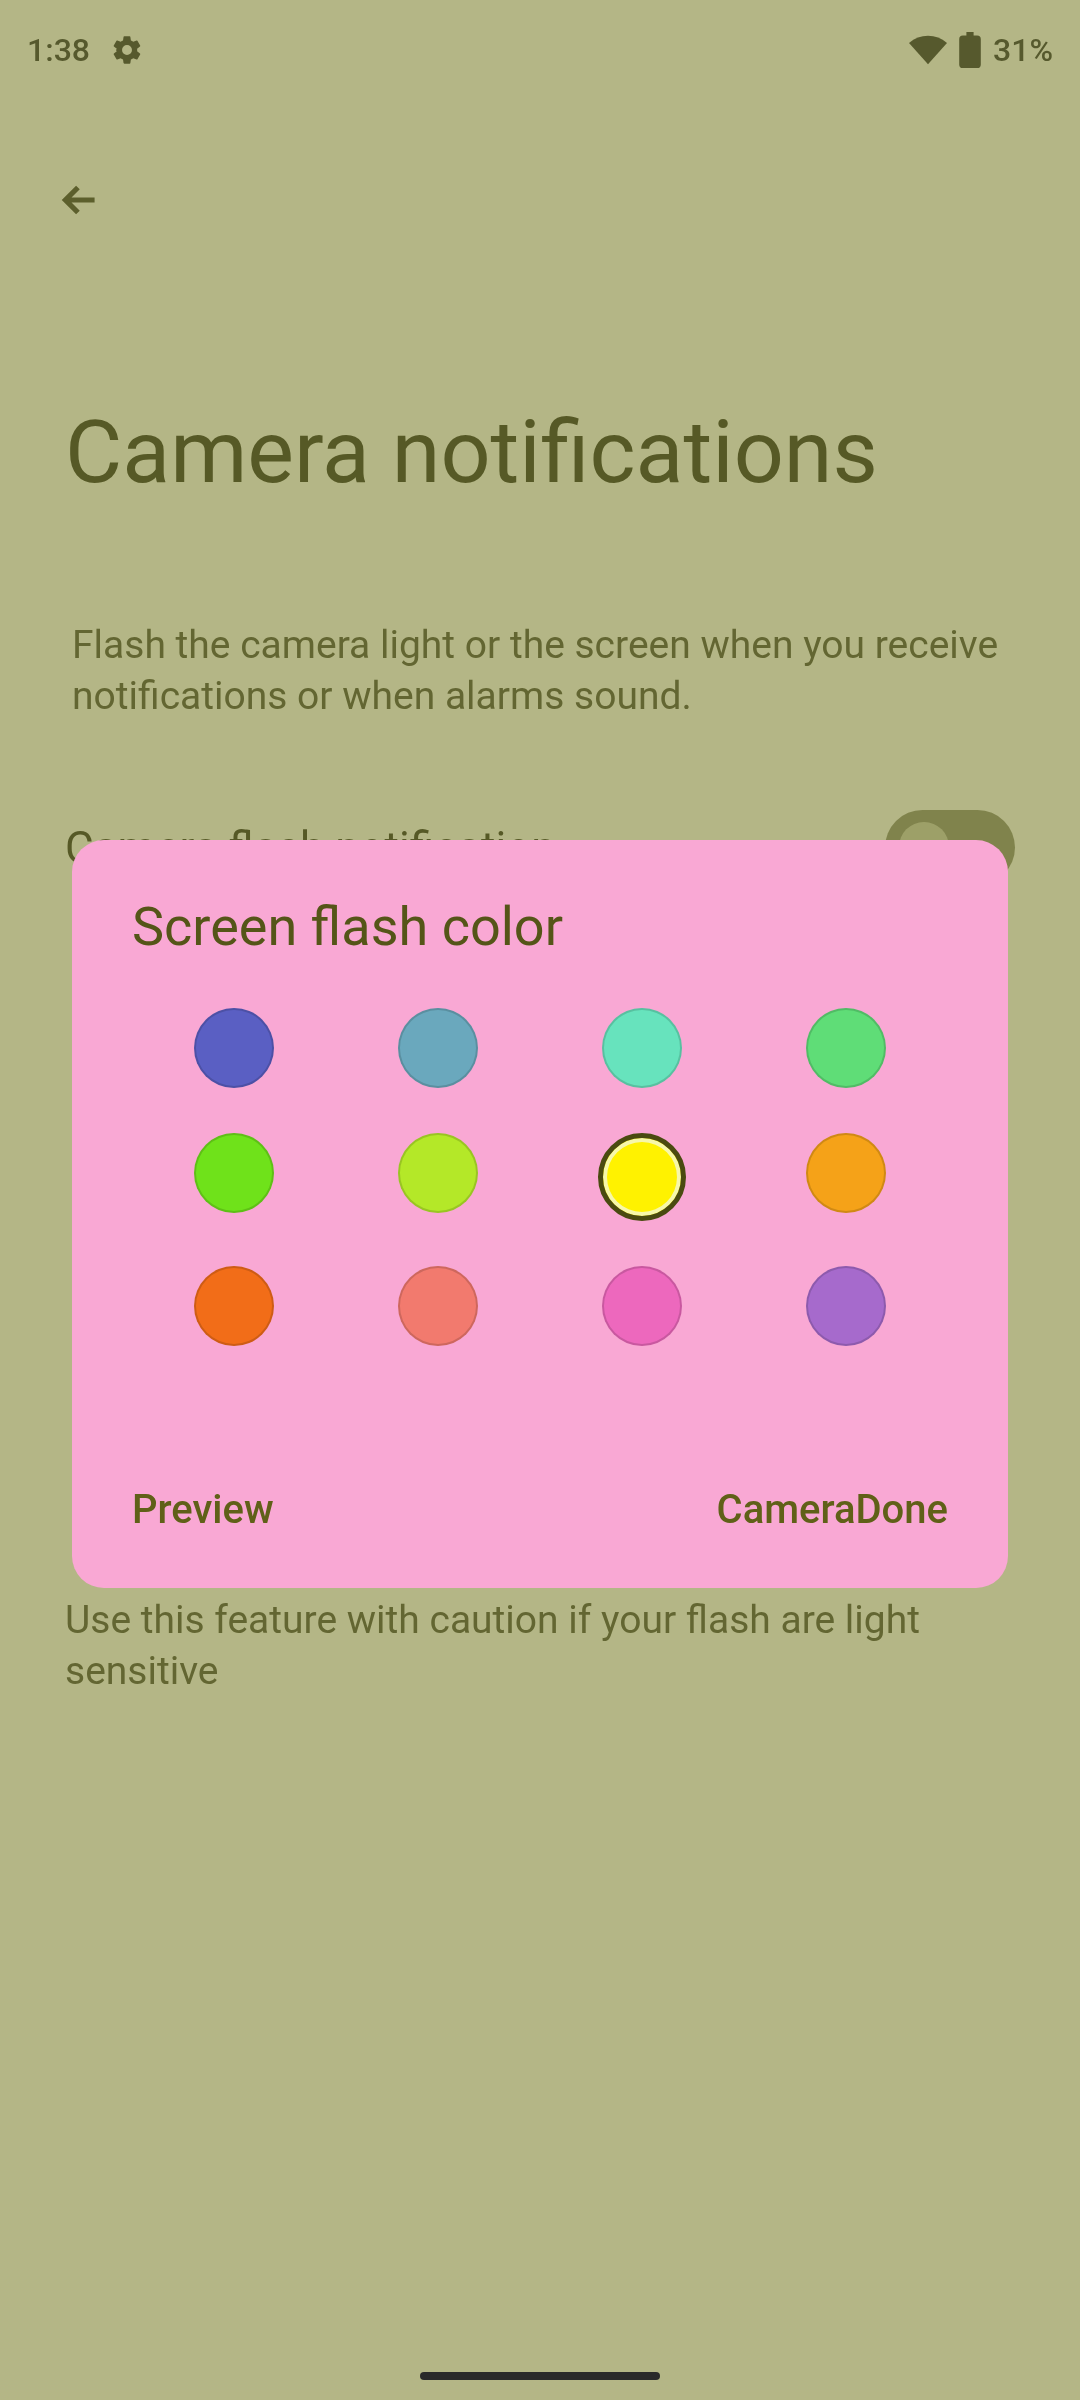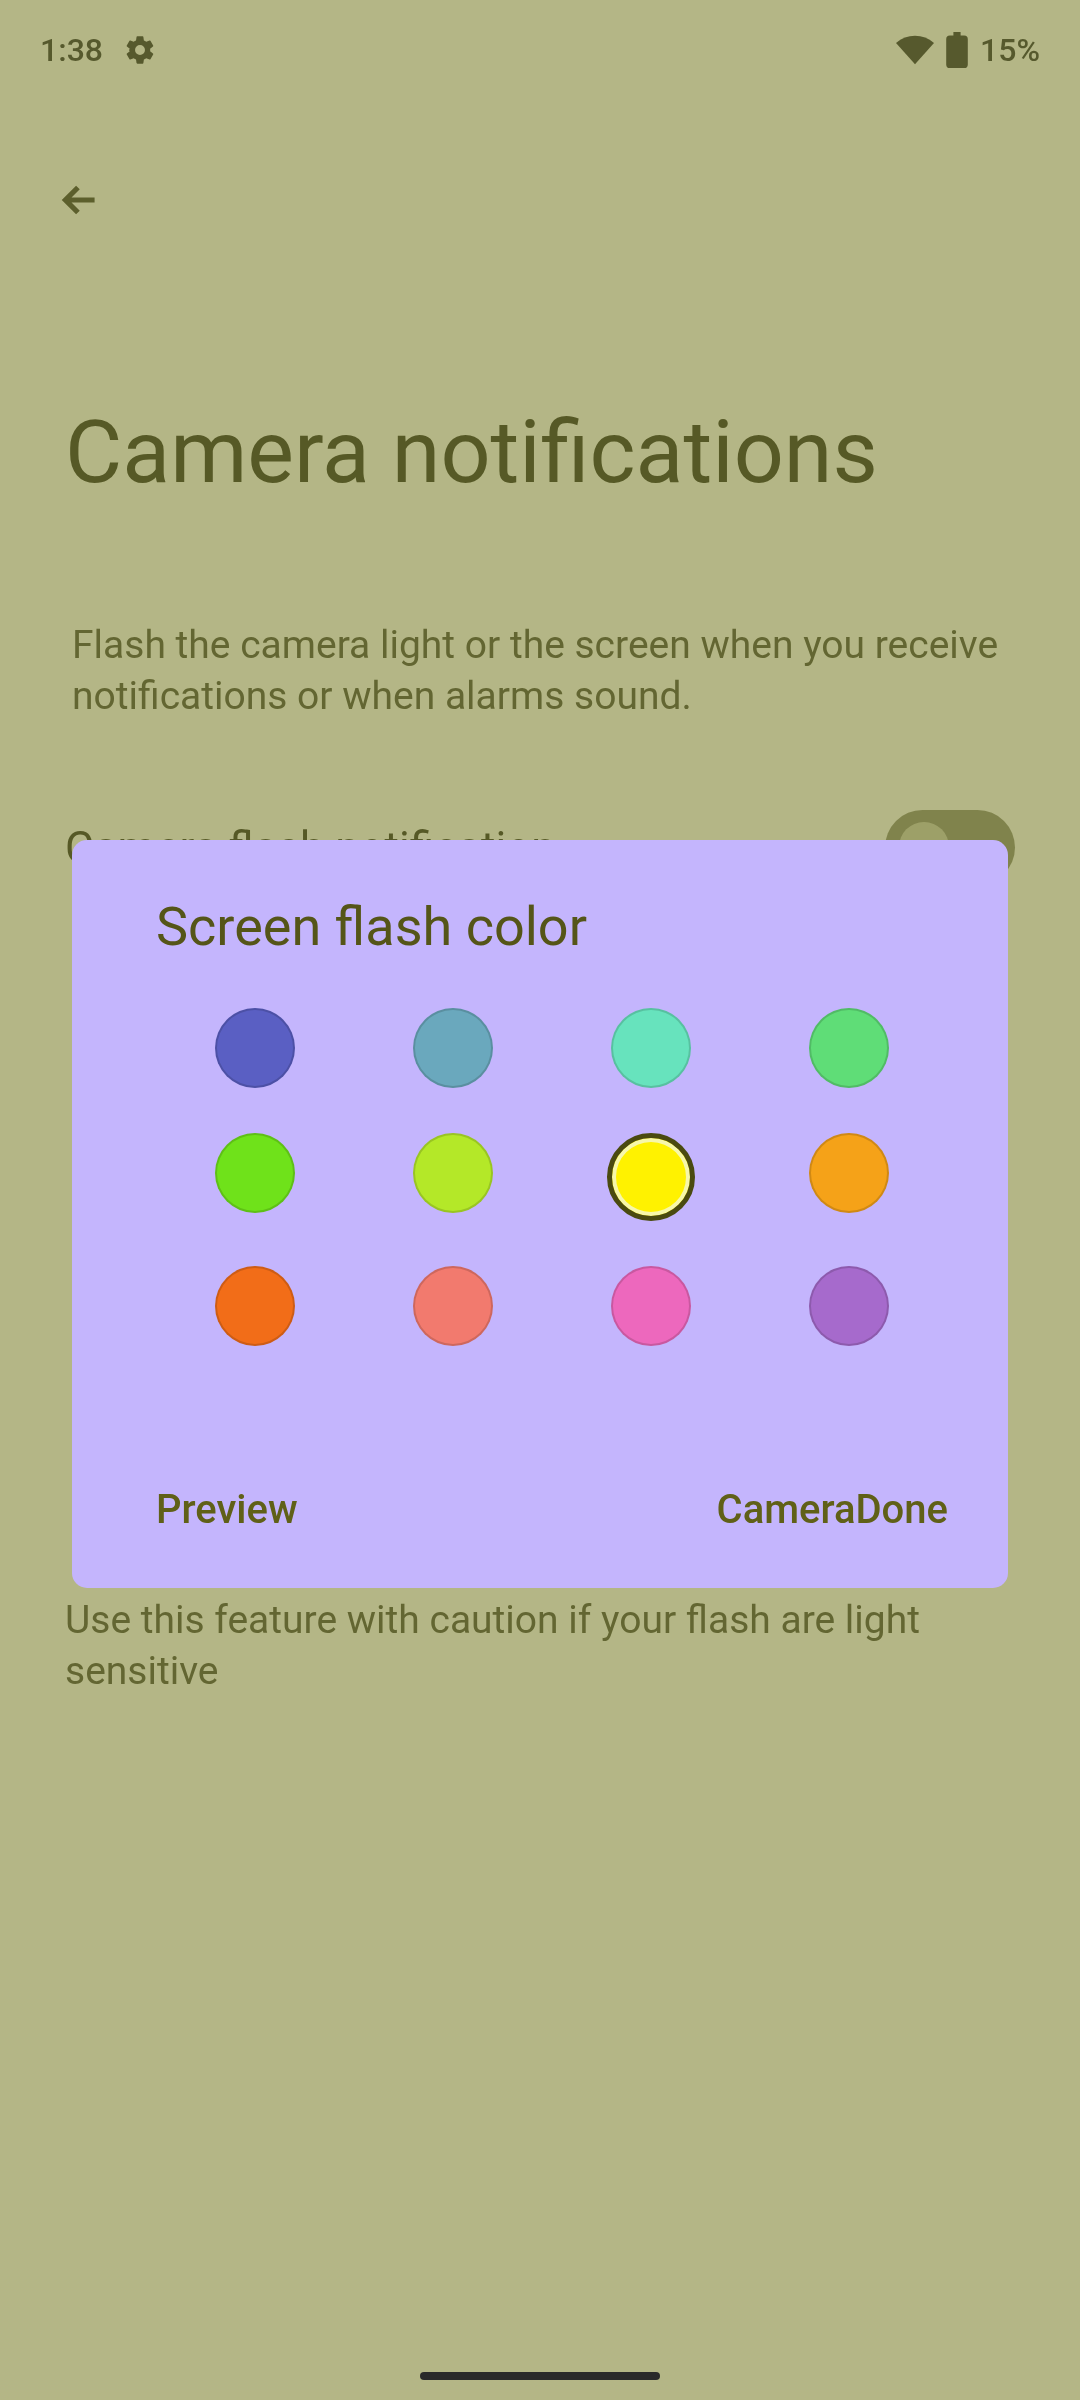--- a/index.html
+++ b/index.html
@@ -10,21 +10,21 @@
       position: relative;
       overflow: hidden;
       background: #fdfbf2;
     }
     .status-bar {
       position: absolute;
       top: 0; left: 0; right: 0;
       height: 100px;
       display: flex;
       align-items: center;
-      padding: 0 40px;
+      padding: 0 27px;
       font-size: 32px;
       font-weight: 500;
       color: #2e2e2e;
       z-index: 1;
     }
     .status-left { display: flex; align-items: center; gap: 20px; }
     .status-right { margin-left: auto; display: flex; align-items: center; gap: 12px; }
     .back-arrow {
       position: absolute;
       top: 175px;
@@ -98,23 +98,23 @@
       position: absolute;
       inset: 0;
       background: rgba(120, 125, 45, 0.55);
       z-index: 5;
     }
     .dialog {
       position: absolute;
       top: 840px;
       left: 72px;
       width: 936px;
-      background: #c4b5fd;
-      border-radius: 15px;
-      padding: 55px 60px 55px 84px;
+      background: #f9a8d4;
+      border-radius: 32px;
+      padding: 55px 60px 55px 60px;
       z-index: 10;
     }
     .dialog-title {
       font-size: 54px;
       font-weight: 400;
       color: #555518;
       margin-bottom: 50px;
     }
     .color-grid {
       display: grid;
@@ -176,21 +176,21 @@
     <span>
       <svg width="38" height="30" viewBox="0 0 24 18" fill="#2e2e2e">
           <path d="M12 18L0 4.5C3.5 1.5 7.5 0 12 0s8.5 1.5 12 4.5L12 18z"></path>
         </svg>
     </span>
     <span>
       <svg width="22" height="36" viewBox="0 0 12 20" fill="#2e2e2e">
           <path d="M4 0h4v2h2a2 2 0 0 1 2 2v14a2 2 0 0 1-2 2H2a2 2 0 0 1-2-2V4a2 2 0 0 1 2-2h2V0z"></path>
         </svg>
     </span>
-    <span>15%</span>
+    <span>31%</span>
   </div>
 </div>
 
 <div class="back-arrow">
   <svg width="50" height="50" viewBox="0 0 24 24" fill="none" stroke="#3a3a2a" stroke-width="2.5">
       <path d="M19 12H5M11 18l-6-6 6-6"></path>
     </svg>
 </div>
 
 <h1 class="page-title">Camera notifications</h1>

